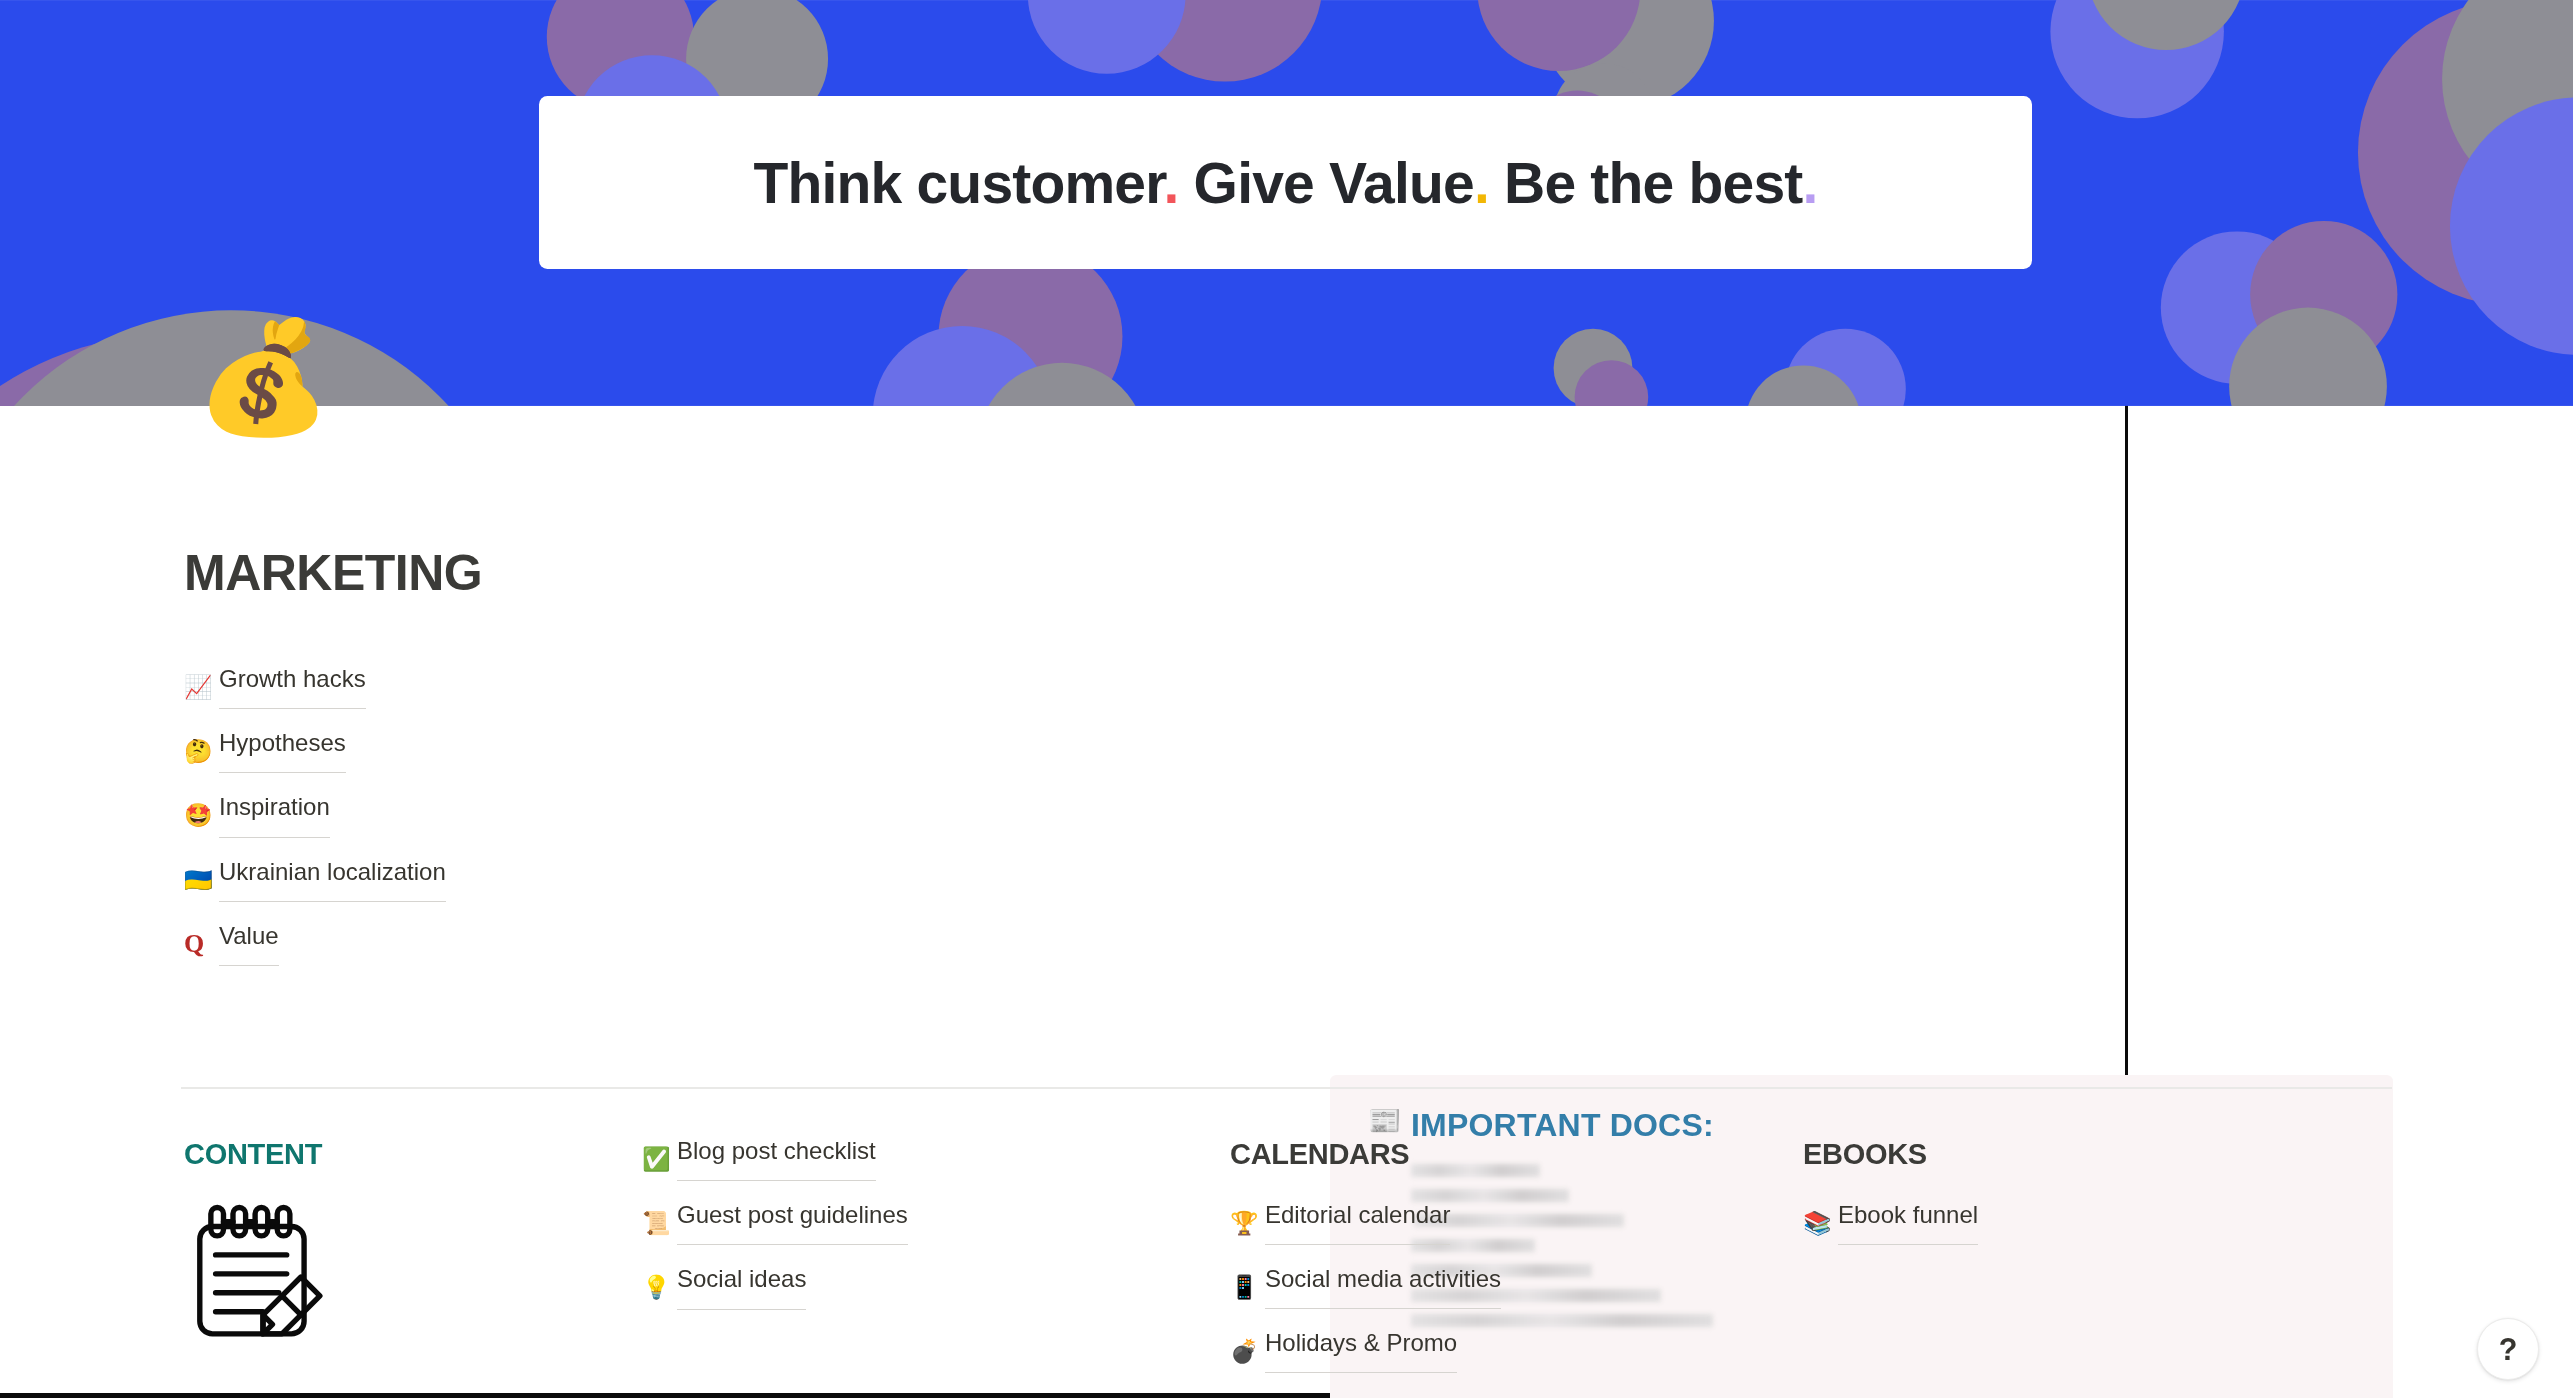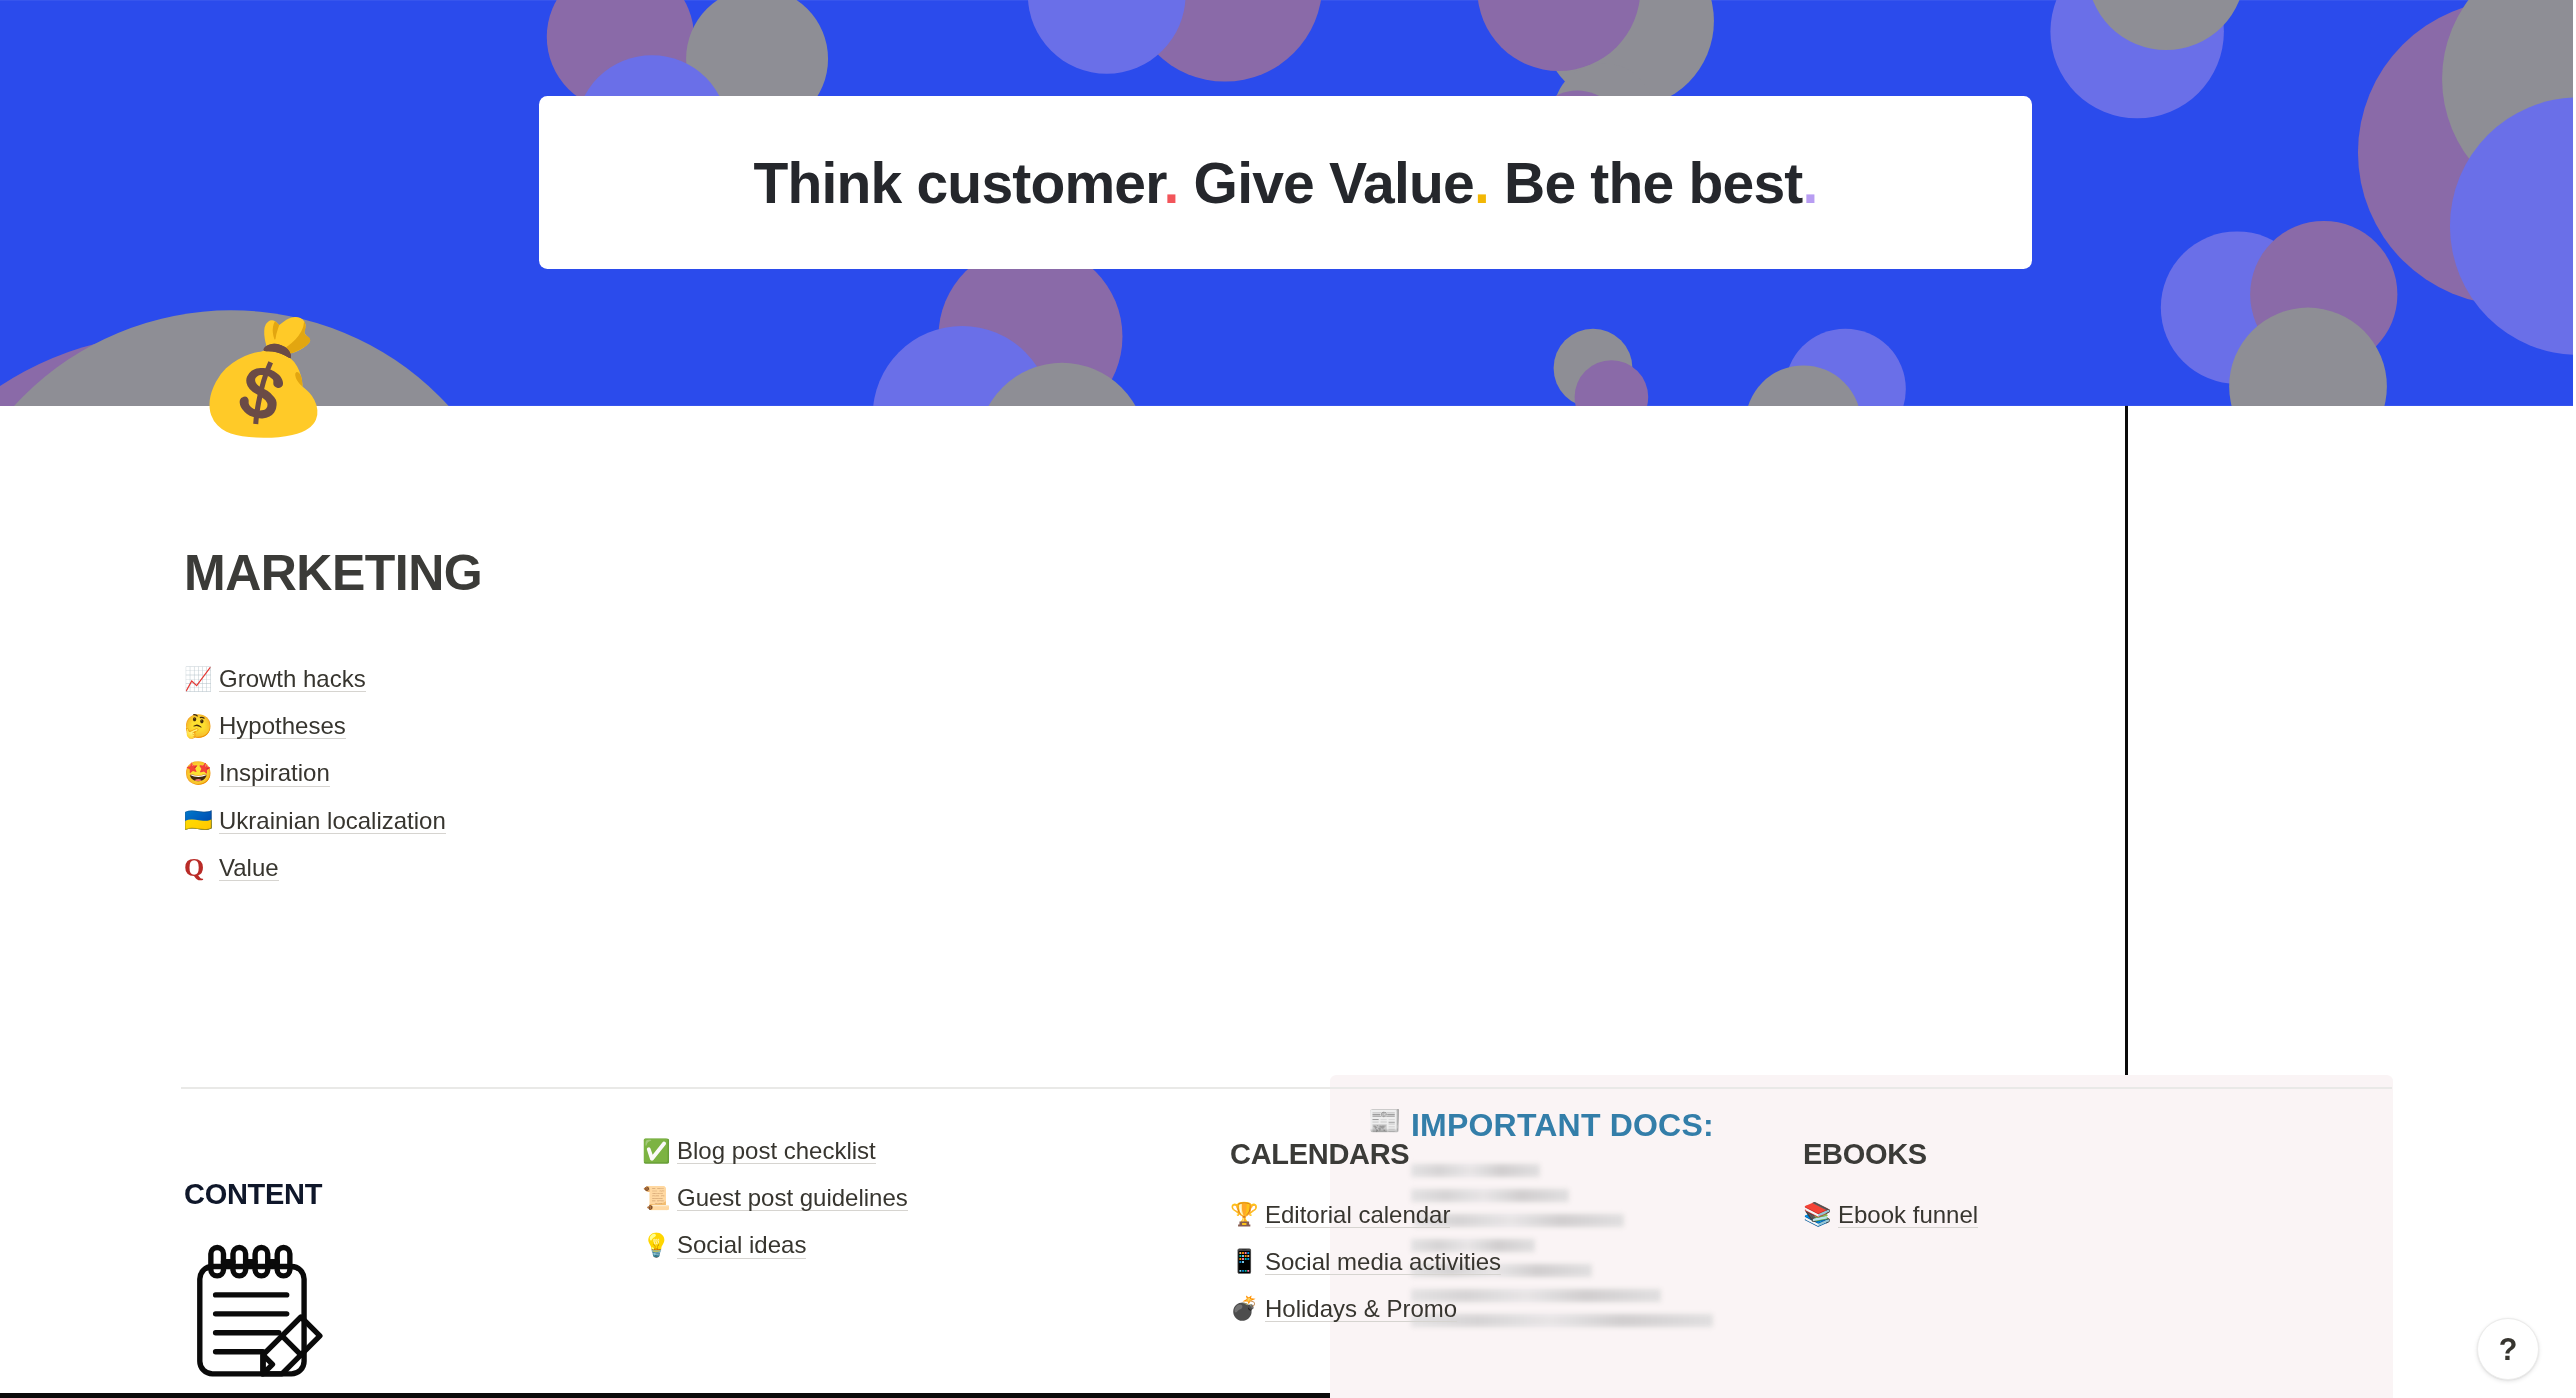--- a/index.html
+++ b/index.html
@@ -81,21 +81,21 @@
     line-height: 1;
     width: 35px;
     flex: 0 0 35px;
     text-align: left;
     user-select: none;
   }
   .link-label {
     font-size: 24px;
     color: #37352f;
     border-bottom: 1.6px solid #d6d4d0;
-    padding-bottom: 0;
+    padding-bottom: 17px;
     line-height: 1.05;
     white-space: nowrap;
   }
 
   #marketing-links {
     position: absolute;
     left: 184px; top: 260px;
   }
 
   
@@ -157,21 +157,21 @@
   #col-ebooks  { left: 1803px; width: 547px; }
 
   .col-title {
     font-size: 29px;
     font-weight: 700;
     color: #3b3b38;
     letter-spacing: -0.3px;
     margin-bottom: 30.5px;
     white-space: nowrap;
   }
-  .col-title.blue { color: #0f172a; margin-top: 40px; }
+  .col-title.blue { color: #0f766e; }
 
   #notepad-illo { margin-top: -3.2px; }
 
   
   #help-button {
     position: absolute;
     left: 2477px; top: 1318px;
     width: 62px; height: 62px;
     border-radius: 50%;
     background: #ffffff;

